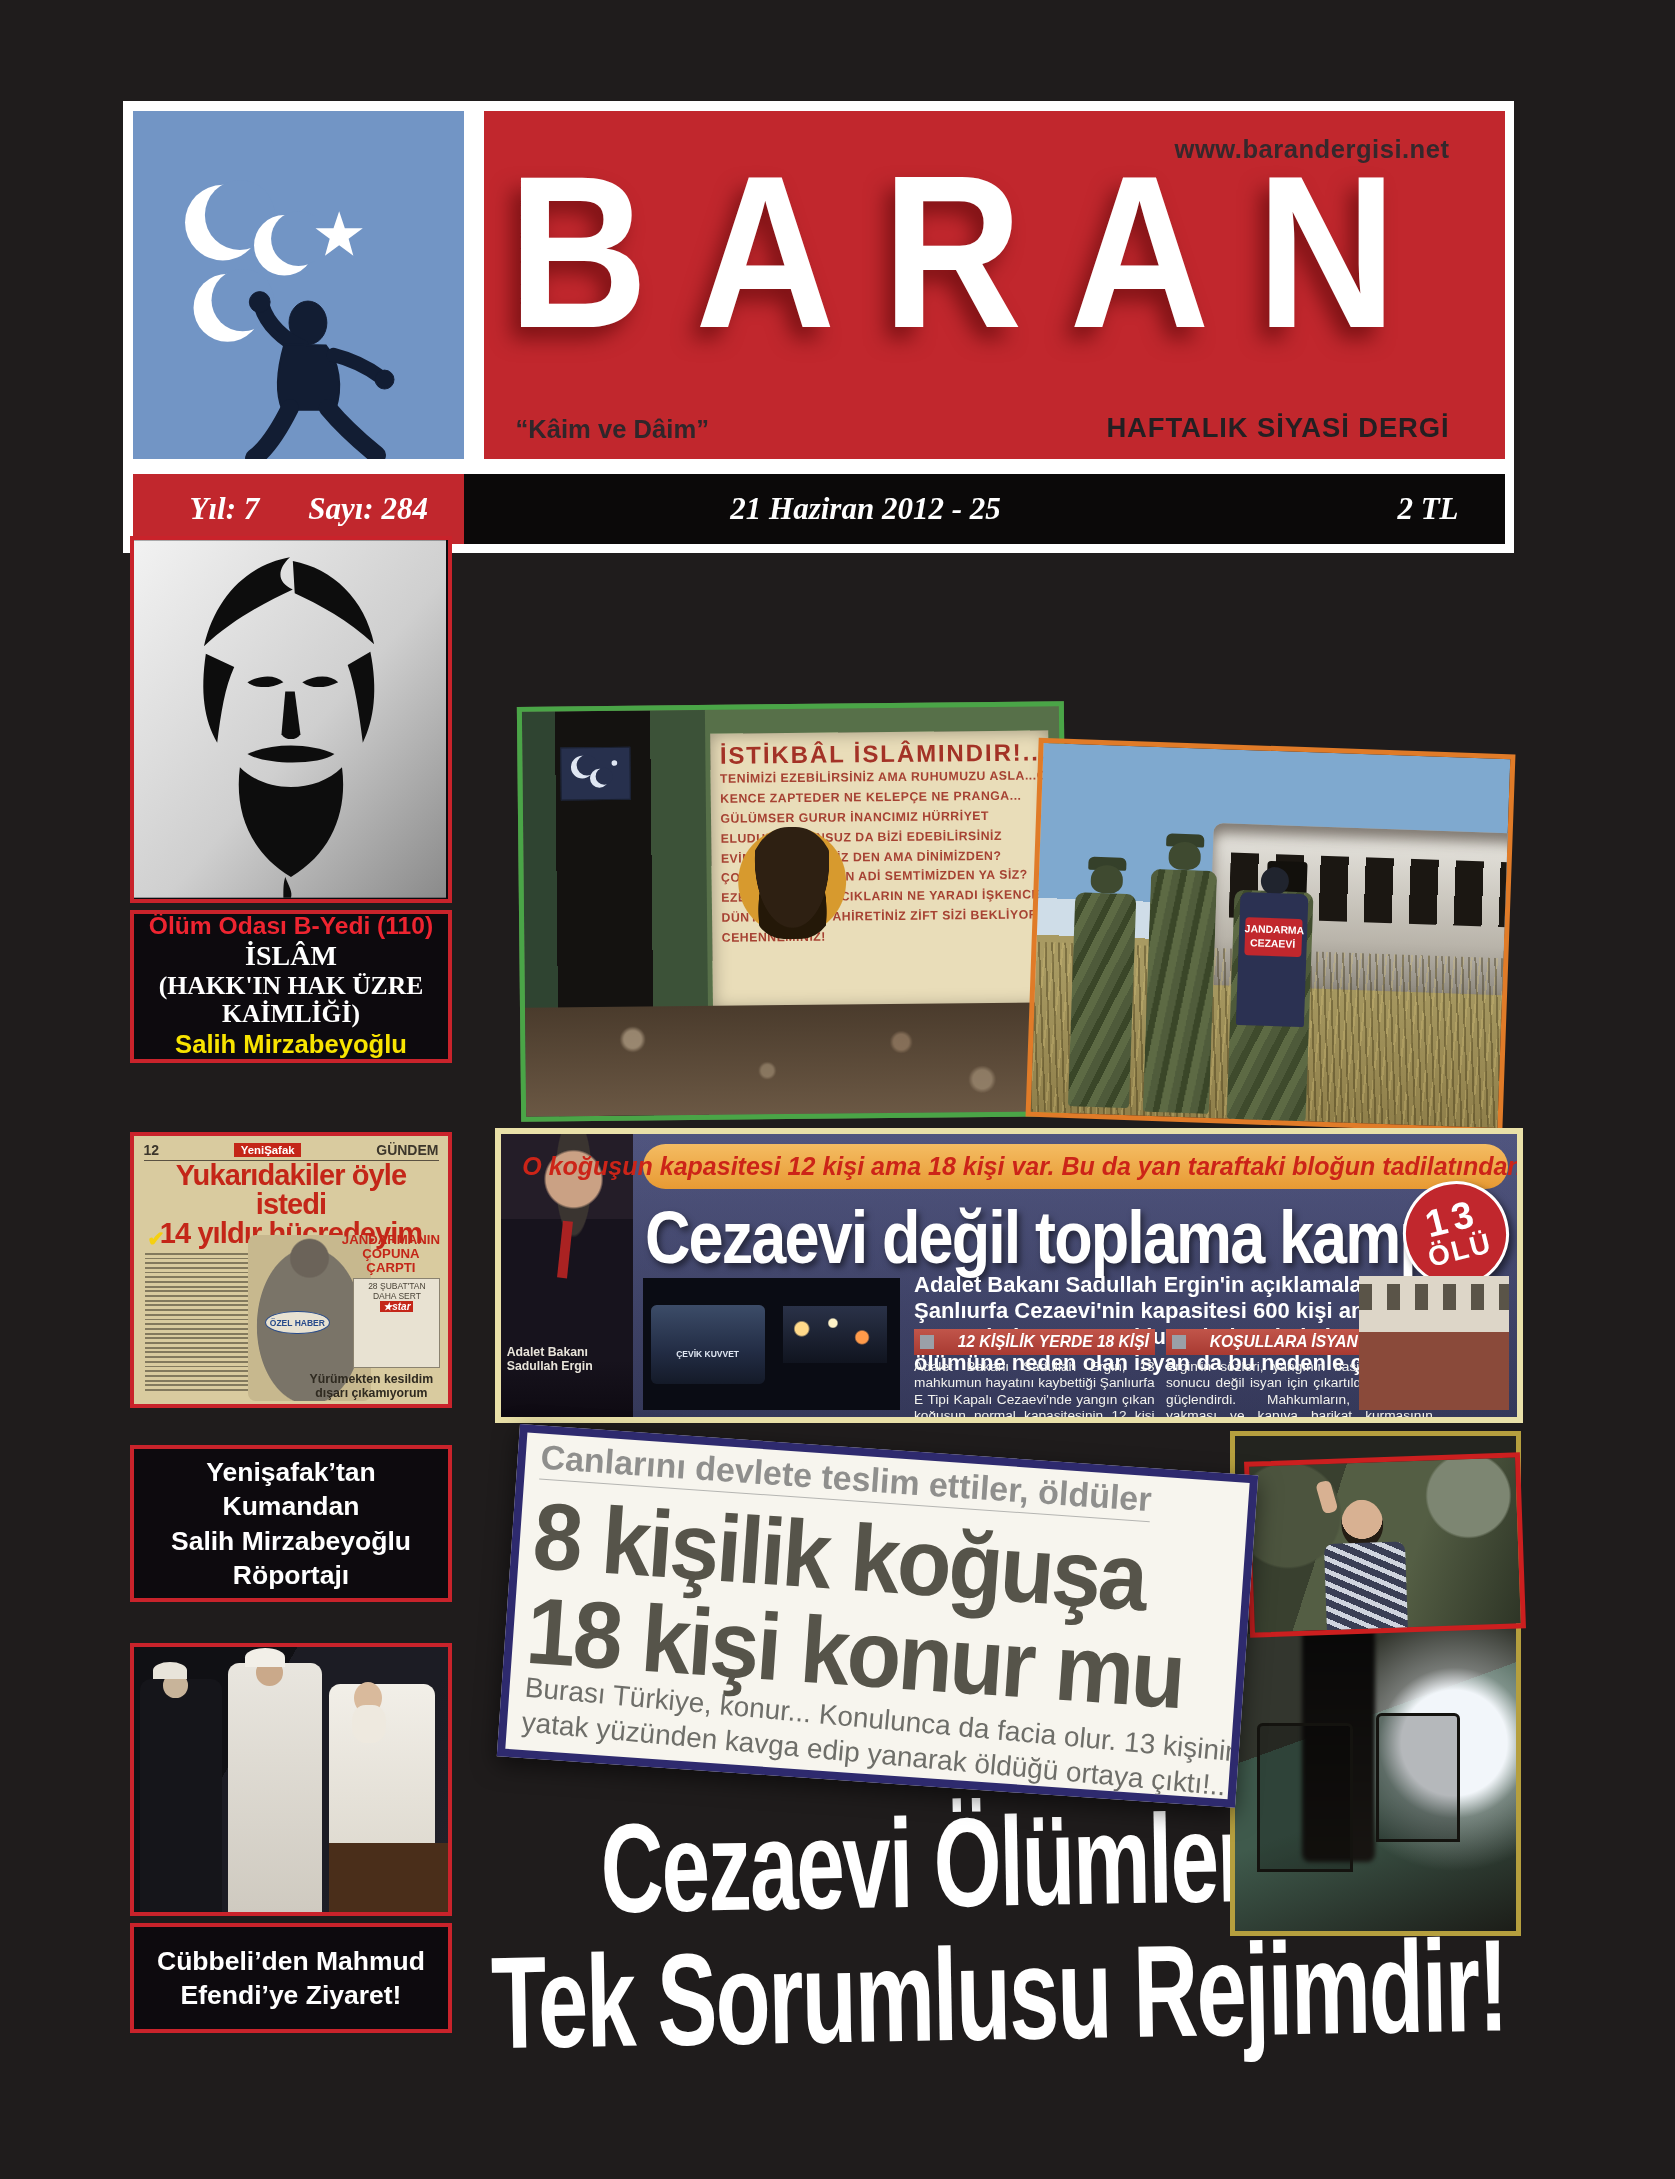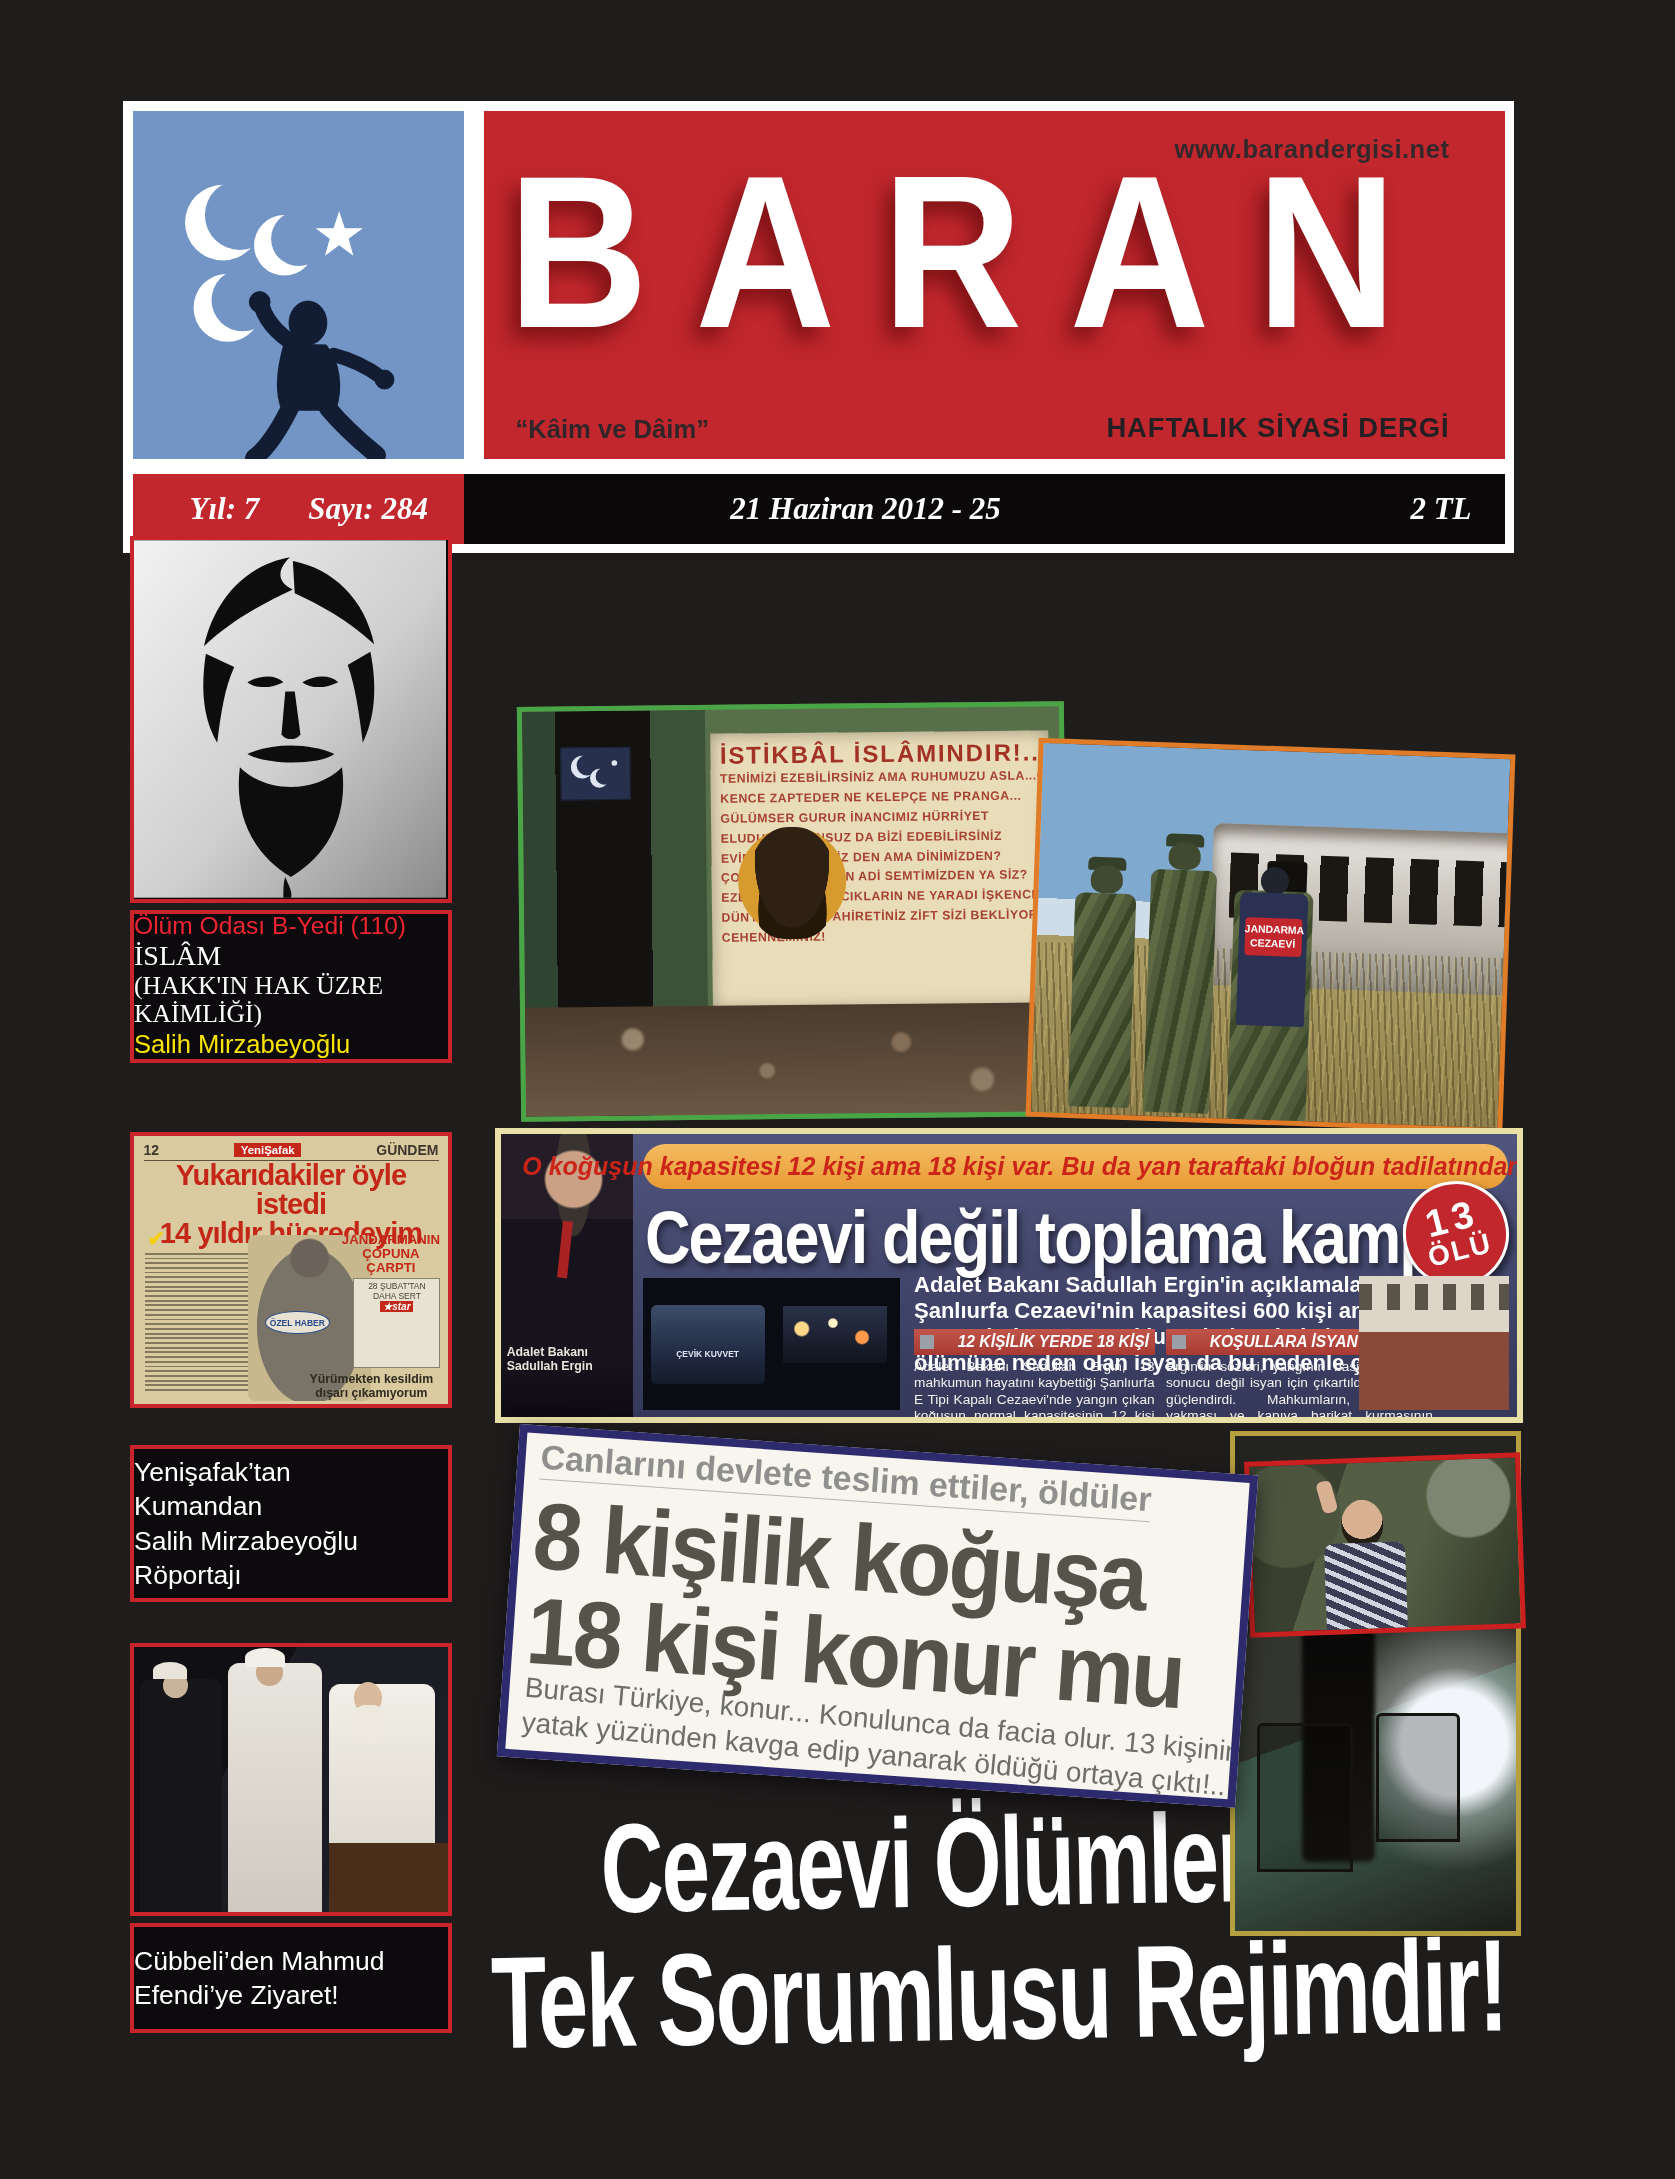--- a/index.html
+++ b/index.html
@@ -15,25 +15,25 @@
   .website{position:absolute;top:24.6px;right:55px;font-weight:bold;font-size:25.6px;color:#35282c;letter-spacing:0.5px}
   .baran{position:absolute;top:32px;left:24.6px;font-weight:bold;font-size:194px;line-height:1;color:#fff;
          letter-spacing:47px;transform:scaleY(1.12);transform-origin:top left;white-space:nowrap;
          text-shadow:-9.5px 11.4px 19px rgba(70,0,0,.55)}
   .slogan{position:absolute;bottom:15px;left:32px;font-weight:bold;font-size:25.6px;color:#30262a}
   .tagline{position:absolute;bottom:15px;right:55px;font-weight:bold;font-size:27.4px;color:#241f22;letter-spacing:0.9px}
   #datebar{margin-top:15px;height:70px;display:flex;font-family:"Liberation Serif",serif;font-style:italic;
            font-weight:bold;color:#fff;font-size:31px;}
   #datebar .dleft{width:331px;height:100%;background:#c1272d;display:flex;align-items:center;gap:49px;padding-left:57px}
   #datebar .dmid{flex:1;height:100%;background:#0b0909;display:flex;align-items:center;justify-content:center}
-  #datebar .dright{width:237px;height:100%;background:#0b0909;display:flex;align-items:center;justify-content:flex-end;padding-right:33px}
+  #datebar .dright{width:237px;height:100%;background:#0b0909;display:flex;align-items:center;justify-content:flex-end;padding-right:46px}
 
   
   .sbox{position:absolute;left:130px;width:322px;border:4.7px solid #c9232b;background:#0d0a0e;overflow:hidden}
-  .scap{display:flex;flex-direction:column;justify-content:center;color:#fff;font-weight:normal}
+  .scap{display:flex;flex-direction:column;justify-content:center;text-align:center;color:#fff;font-weight:bold}
   .capred{color:#ee2430;font-size:24.6px;line-height:1.15}
   .capserif{font-family:"Liberation Serif",serif;font-size:25.6px;line-height:1.12}
   .capserif.big{font-size:28px}
   .capyellow{color:#f8e400;font-size:25.6px;line-height:1.25}
   .capwhite{font-size:26.5px;line-height:1.3}
 
   
   .np{background:#d9cb9f;position:relative;width:100%;height:100%;padding:5.7px 9.5px}
   .np-top{display:flex;justify-content:space-between;align-items:center;border-bottom:1.9px solid #5a5142;
           padding-bottom:1.9px;color:#3c362b;font-weight:bold;font-size:14px}

